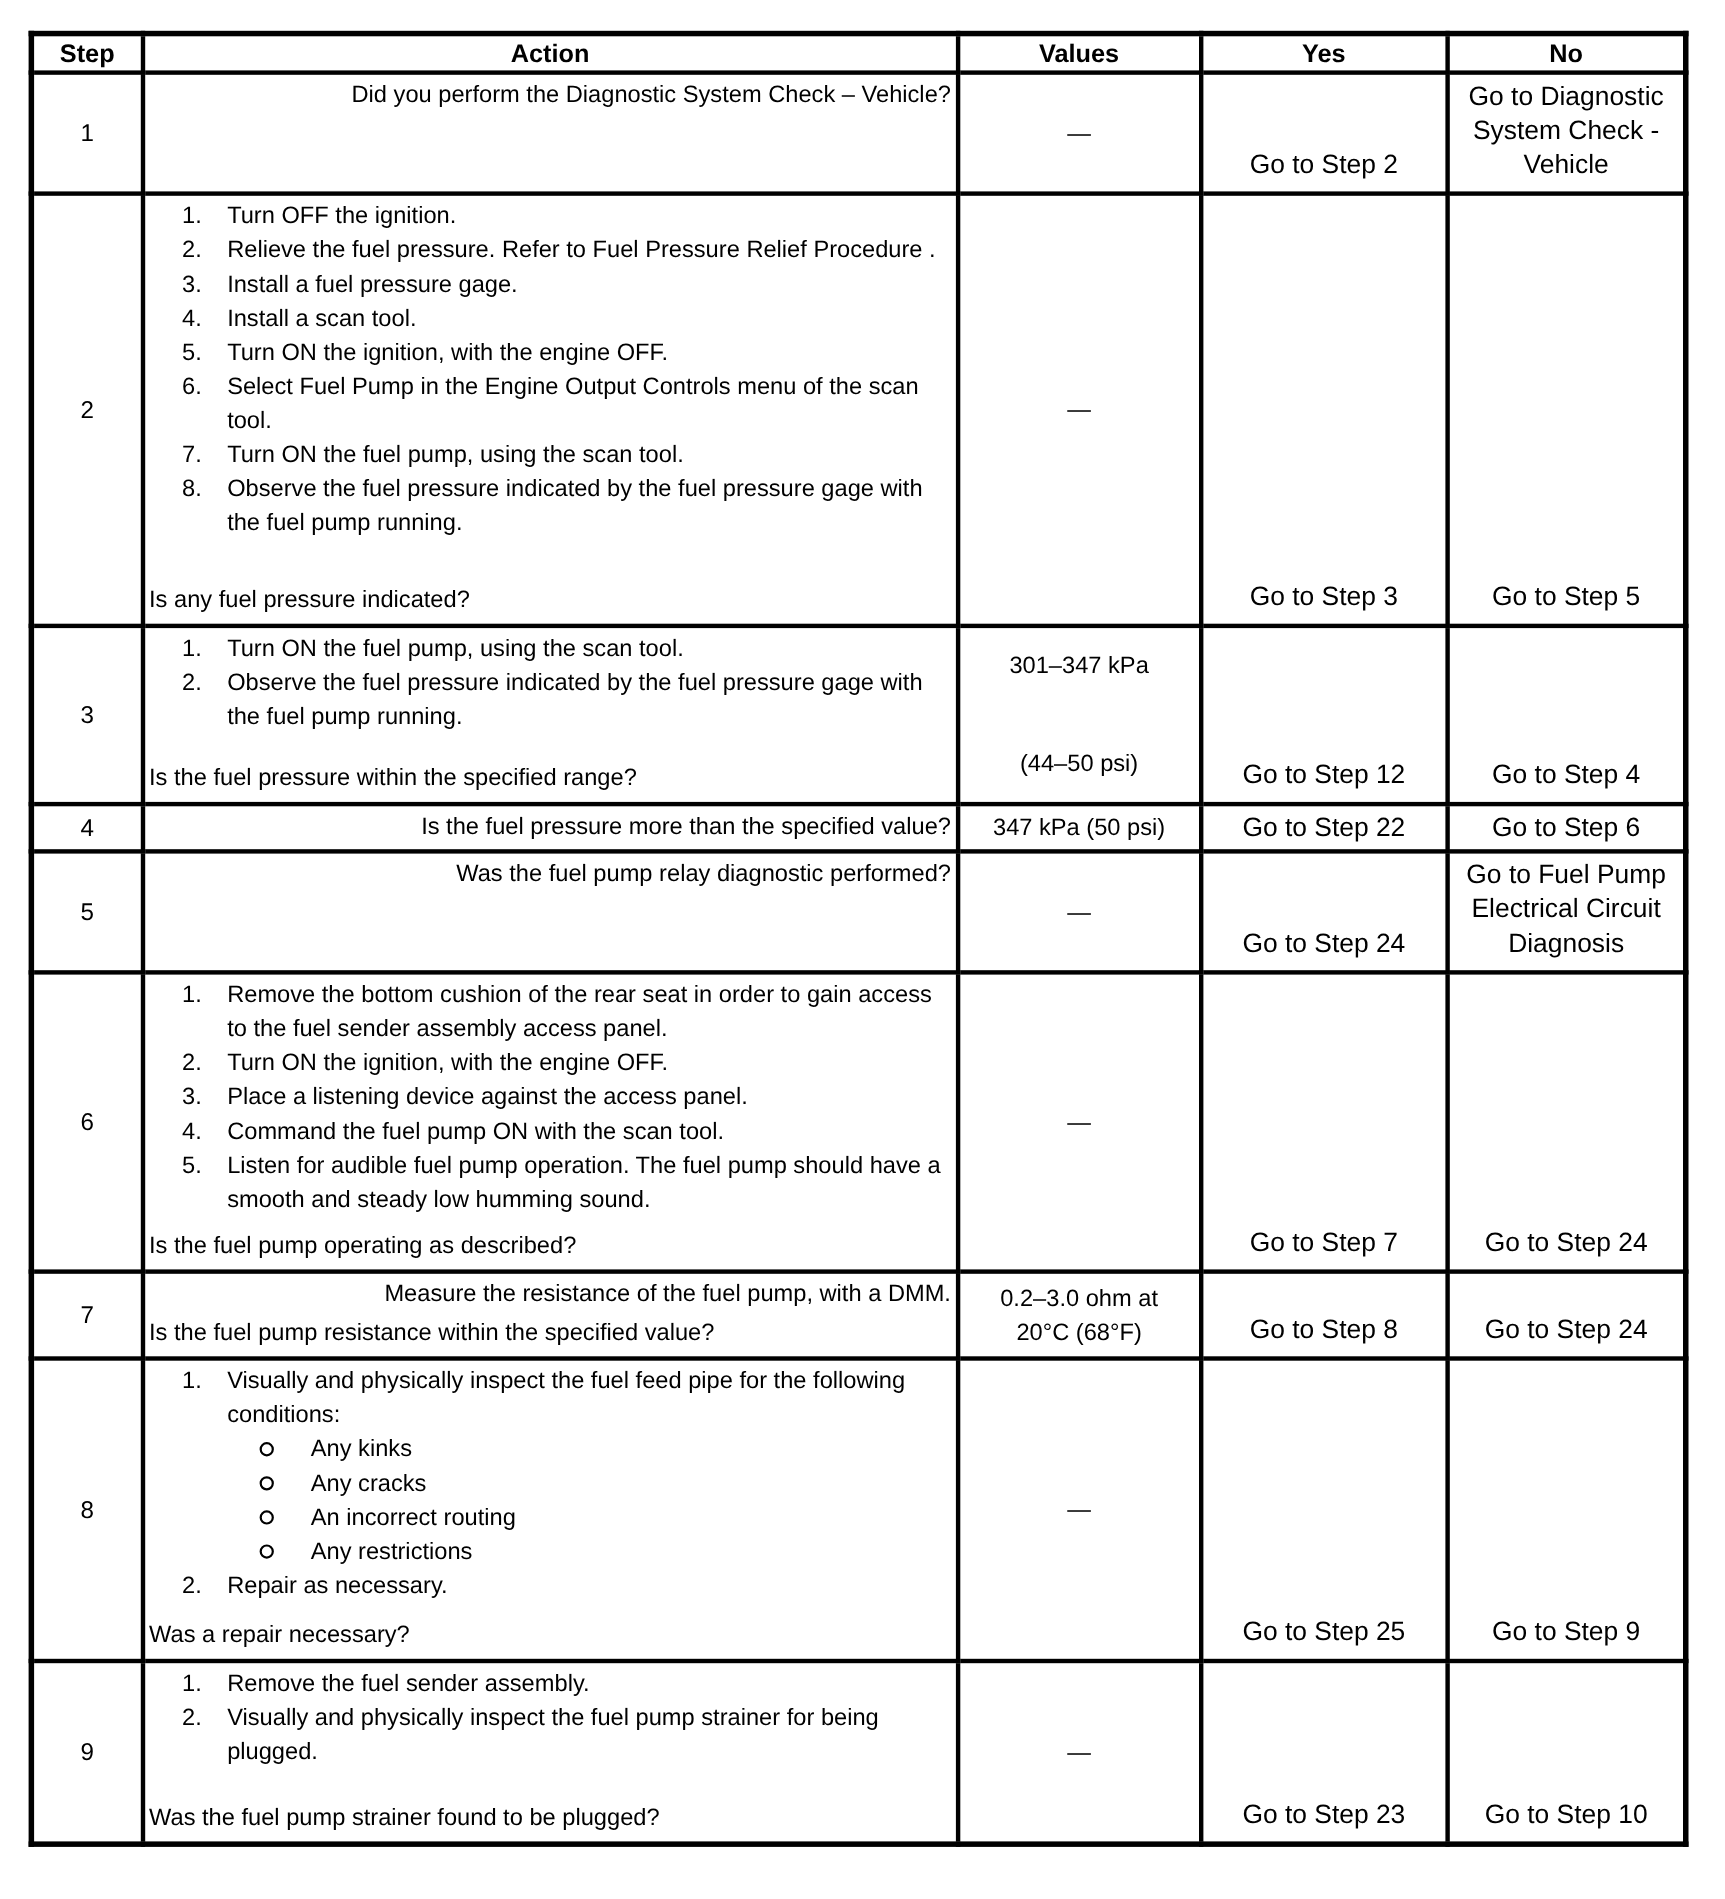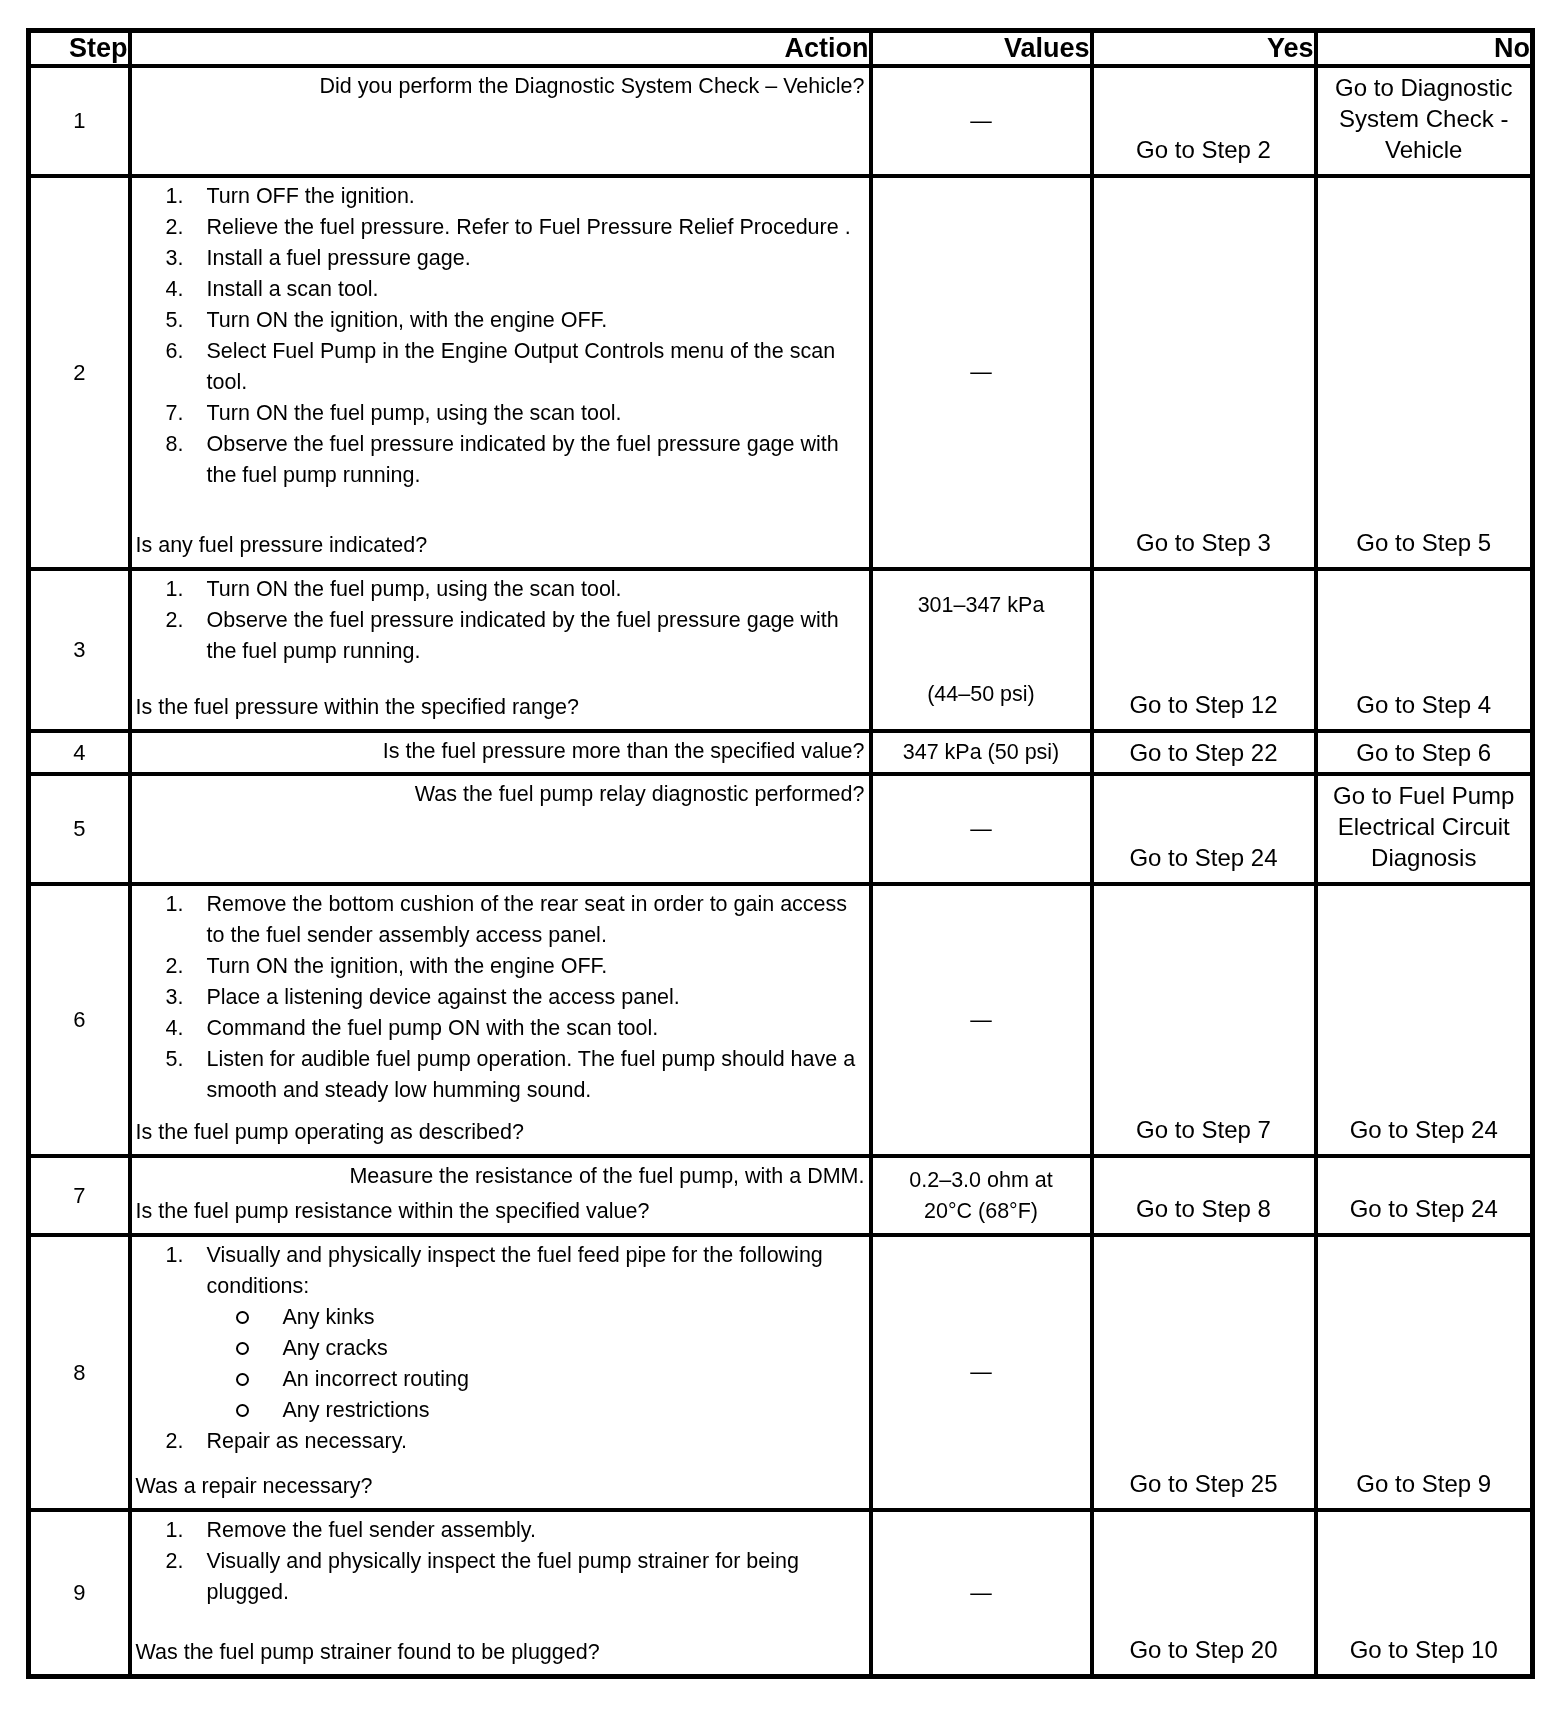--- a/index.html
+++ b/index.html
@@ -18,23 +18,23 @@
     width: 1504px;
     border: 5px solid #000;
   }
   td, th {
     border: 4px solid #000;
     padding: 0;
     overflow: hidden;
   }
   th {
     height: 31px;
-    font-size: 27px;
+    font-size: 23px;
     font-weight: bold;
-    text-align: right;
+    text-align: center;
     vertical-align: middle;
   }
   
   col.w-step   { width: 101px; }
   col.w-action { width: 741px; }
   col.w-values { width: 221px; }
   col.w-yes    { width: 224px; }
   col.w-no     { width: 217px; }
 
   td.c-step {
@@ -351,17 +351,17 @@
                 <span class="num">2.</span>
                 <div class="txt">Visually and physically inspect the fuel pump strainer for being plugged.</div>
               </div>
             </div>
         <div class="question">Was the fuel pump strainer found to be plugged?</div>
       </div>
     </td>
     <td class="c-values">
           <div class="val-line">—</div>
         </td>
-    <td class="c-yes">Go to Step 20</td>
+    <td class="c-yes">Go to Step 23</td>
     <td class="c-no">Go to Step 10</td>
   </tr>
     </tbody>
 </table>
 
 </body></html>

